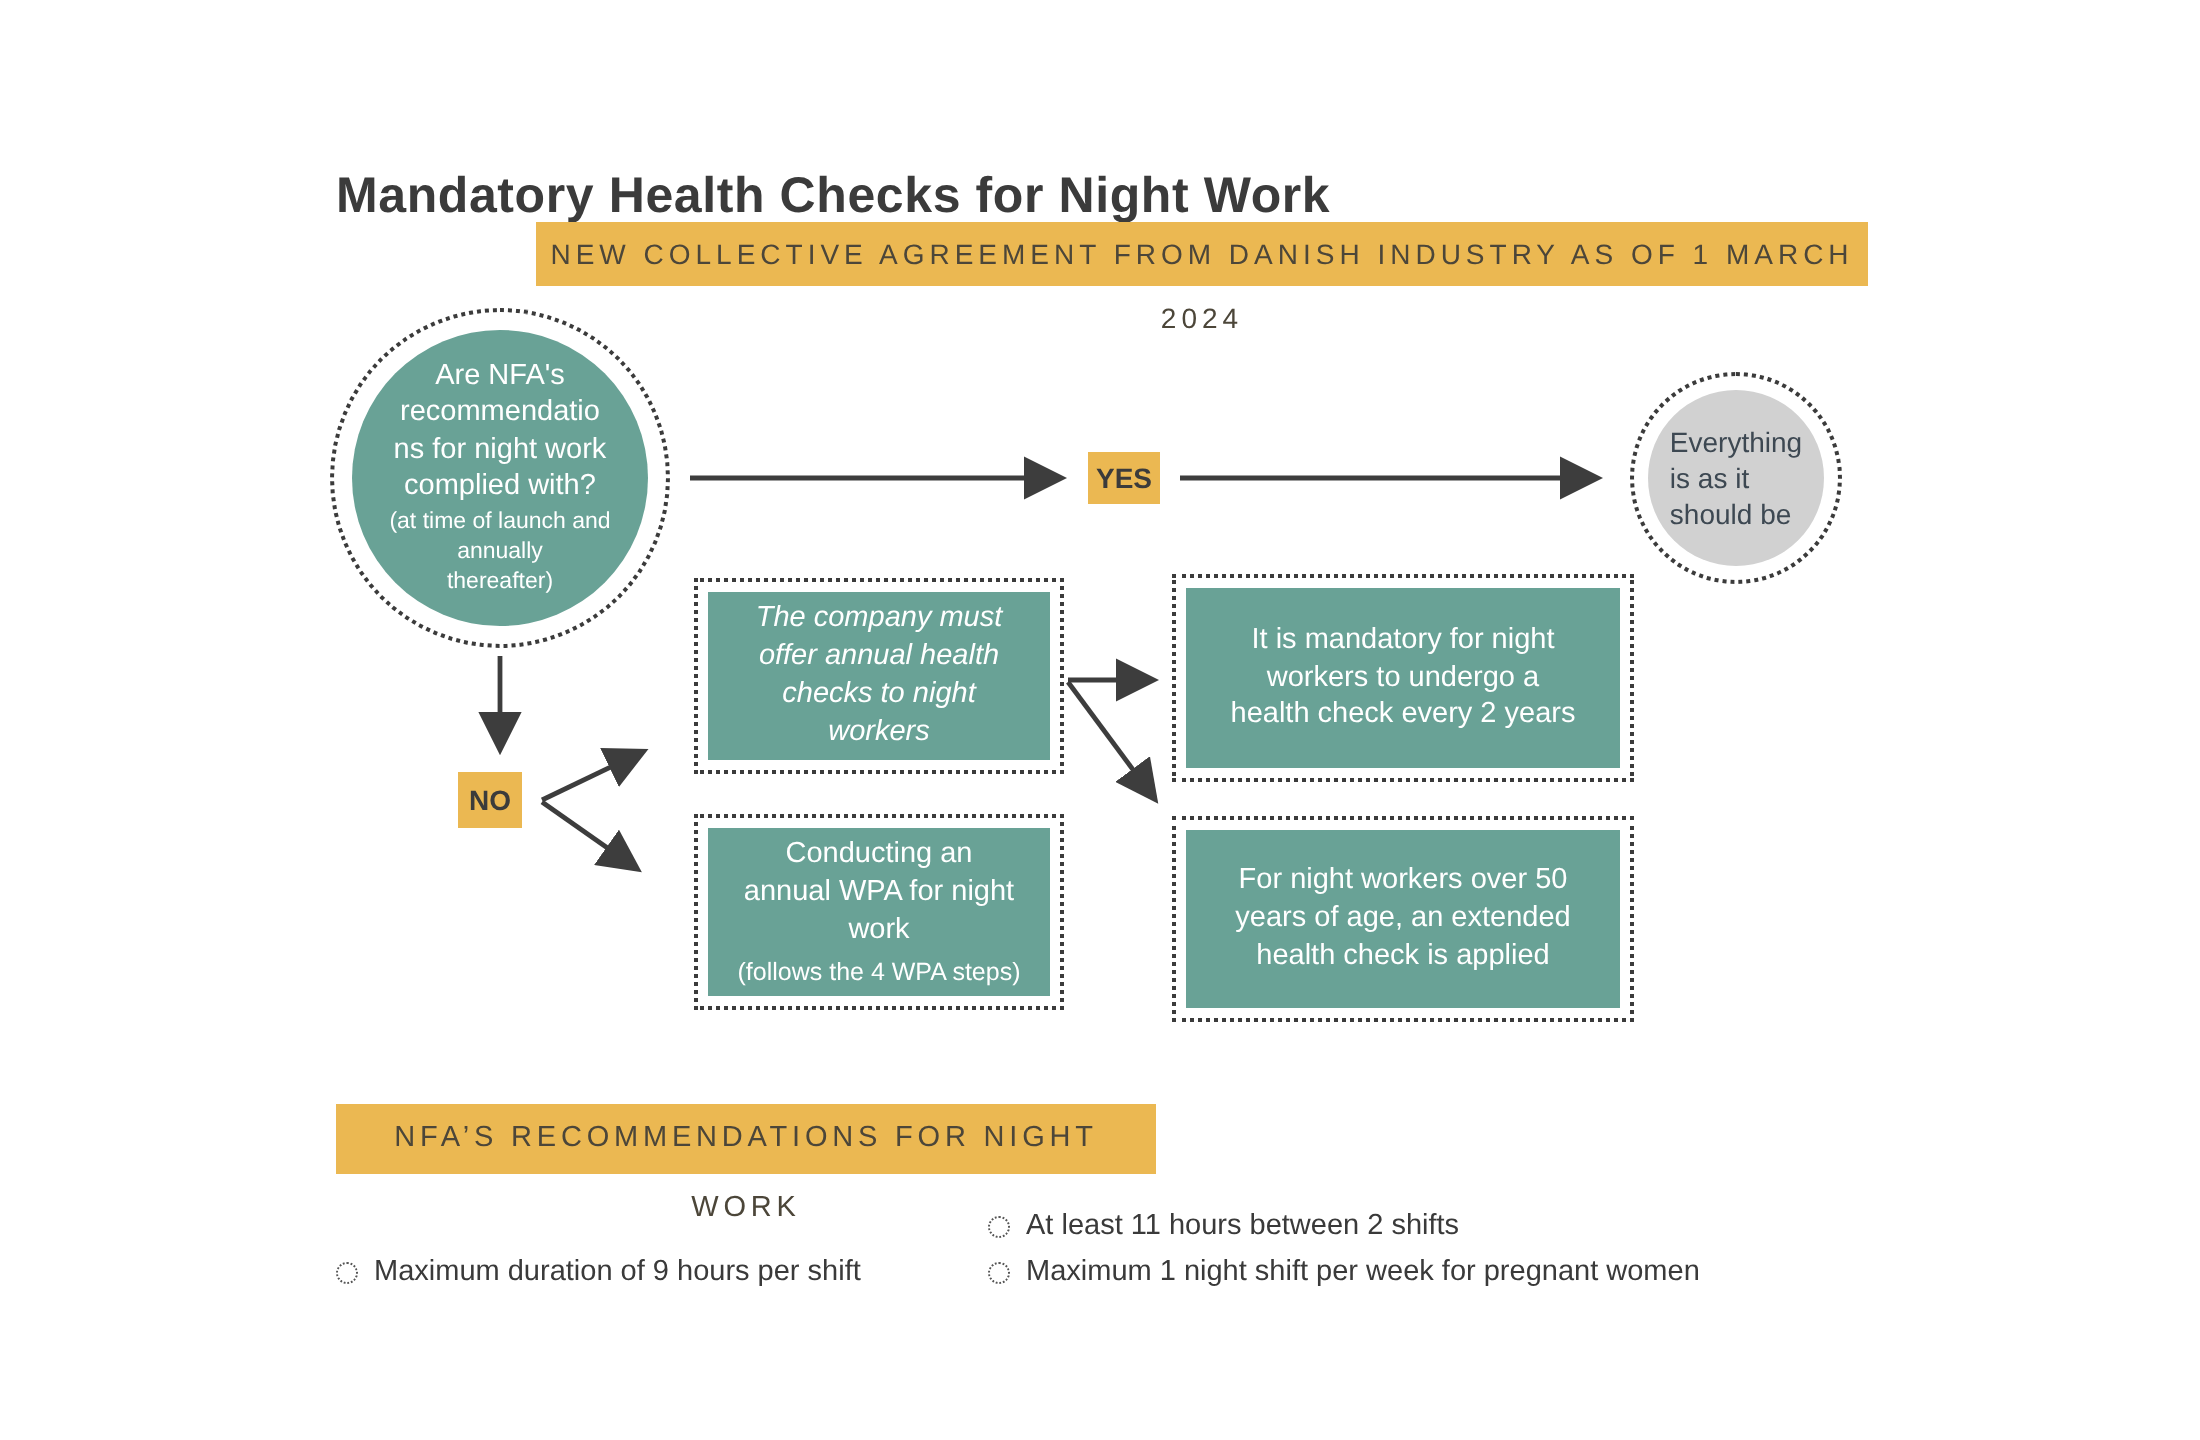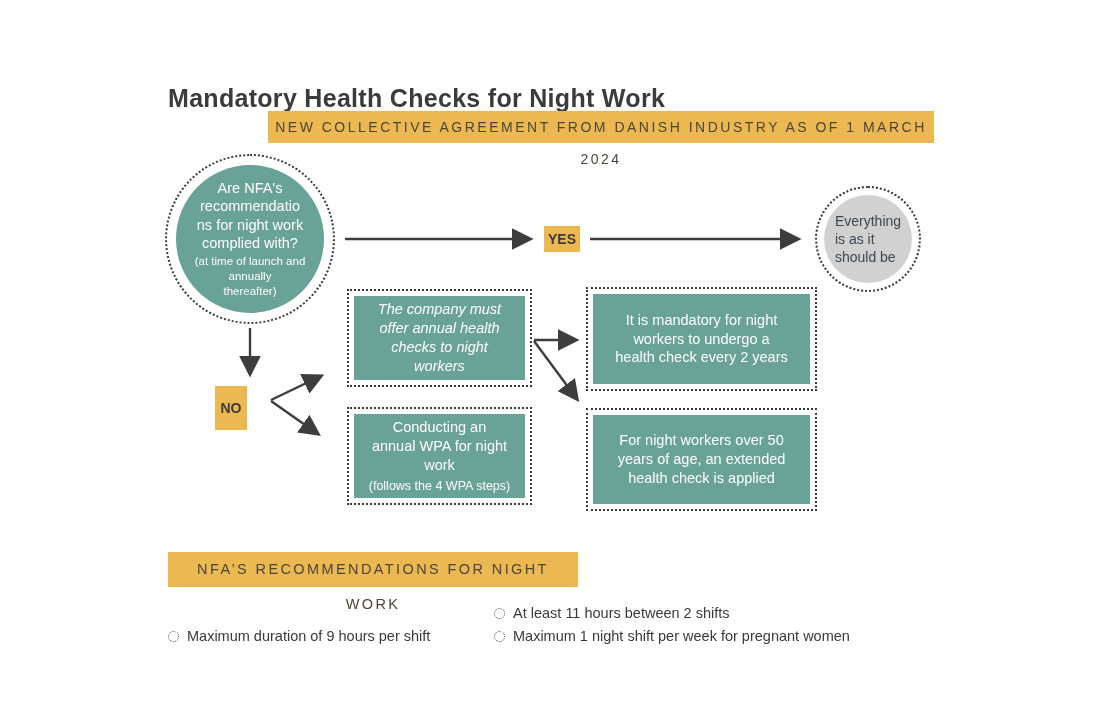--- a/index.html
+++ b/index.html
@@ -21,21 +21,21 @@
   .start-sub { font-size:11.5px; line-height:1.3; white-space:pre-line; margin-top:2px; }
 
   .end-outer { left:815px; top:186px; width:106px; height:106px; }
   .end-inner { position:absolute; left:824px; top:195px; width:88px; height:88px; border-radius:50%;
                background:#d1d1d1; color:#3d4852; display:flex; align-items:center; justify-content:center;
                text-align:left; font-size:14px; line-height:1.3; white-space:pre-line; }
 
   .tag { position:absolute; background:#ebb852; color:#3b3b3b; font-weight:700; font-size:14px;
          display:flex; align-items:center; justify-content:center; }
   .tag-yes { left:544px; top:226px; width:36px; height:26px; }
-  .tag-no  { left:215px; top:386px; width:32px; height:44px; }
+  .tag-no  { left:229px; top:386px; width:32px; height:28px; }
 
   .fbox { position:absolute; border:2px dotted #3b3b3b; padding:5px; }
   .fbox-inner { width:100%; height:100%; background:#69a296; color:#ffffff; display:flex; flex-direction:column;
                 align-items:center; justify-content:center; text-align:center; font-size:14.5px; line-height:1.3; white-space:pre-line; }
   .fbox-sub { font-size:12.5px; margin-top:3px; white-space:pre-line; }
   .fbox-1 { left:347px; top:289px; width:185px; height:98px;font-style:italic; }
   .fbox-2 { left:347px; top:407px; width:185px; height:98px; }
   .fbox-3 { left:586px; top:287px; width:231px; height:104px; }
   .fbox-4 { left:586px; top:408px; width:231px; height:103px; }
 

